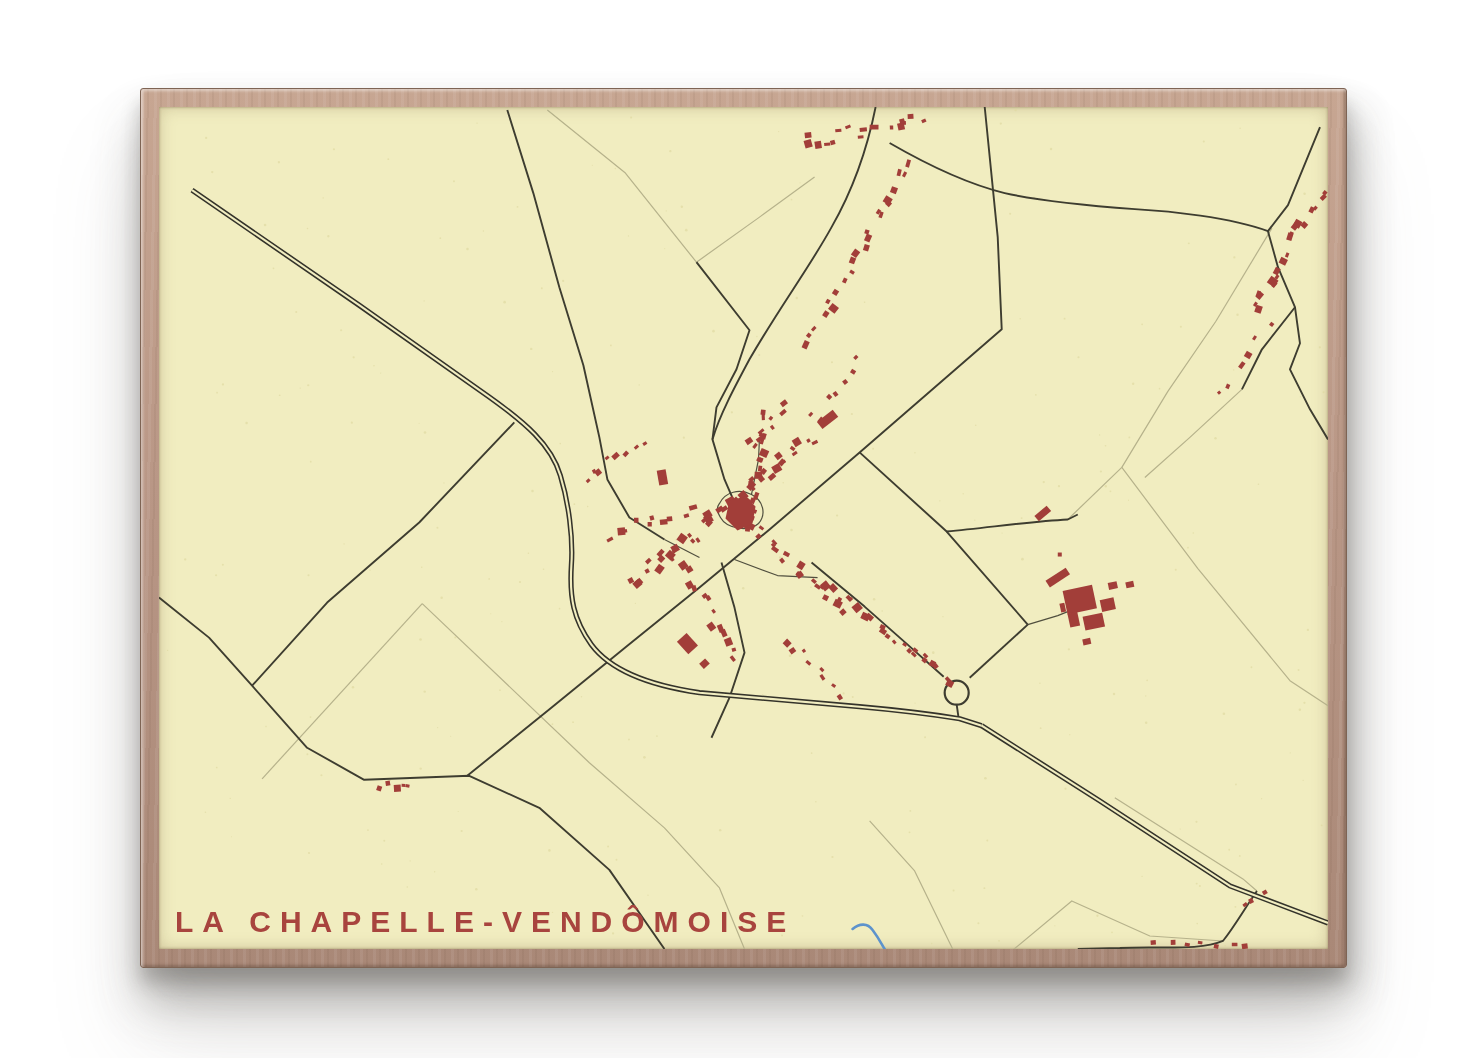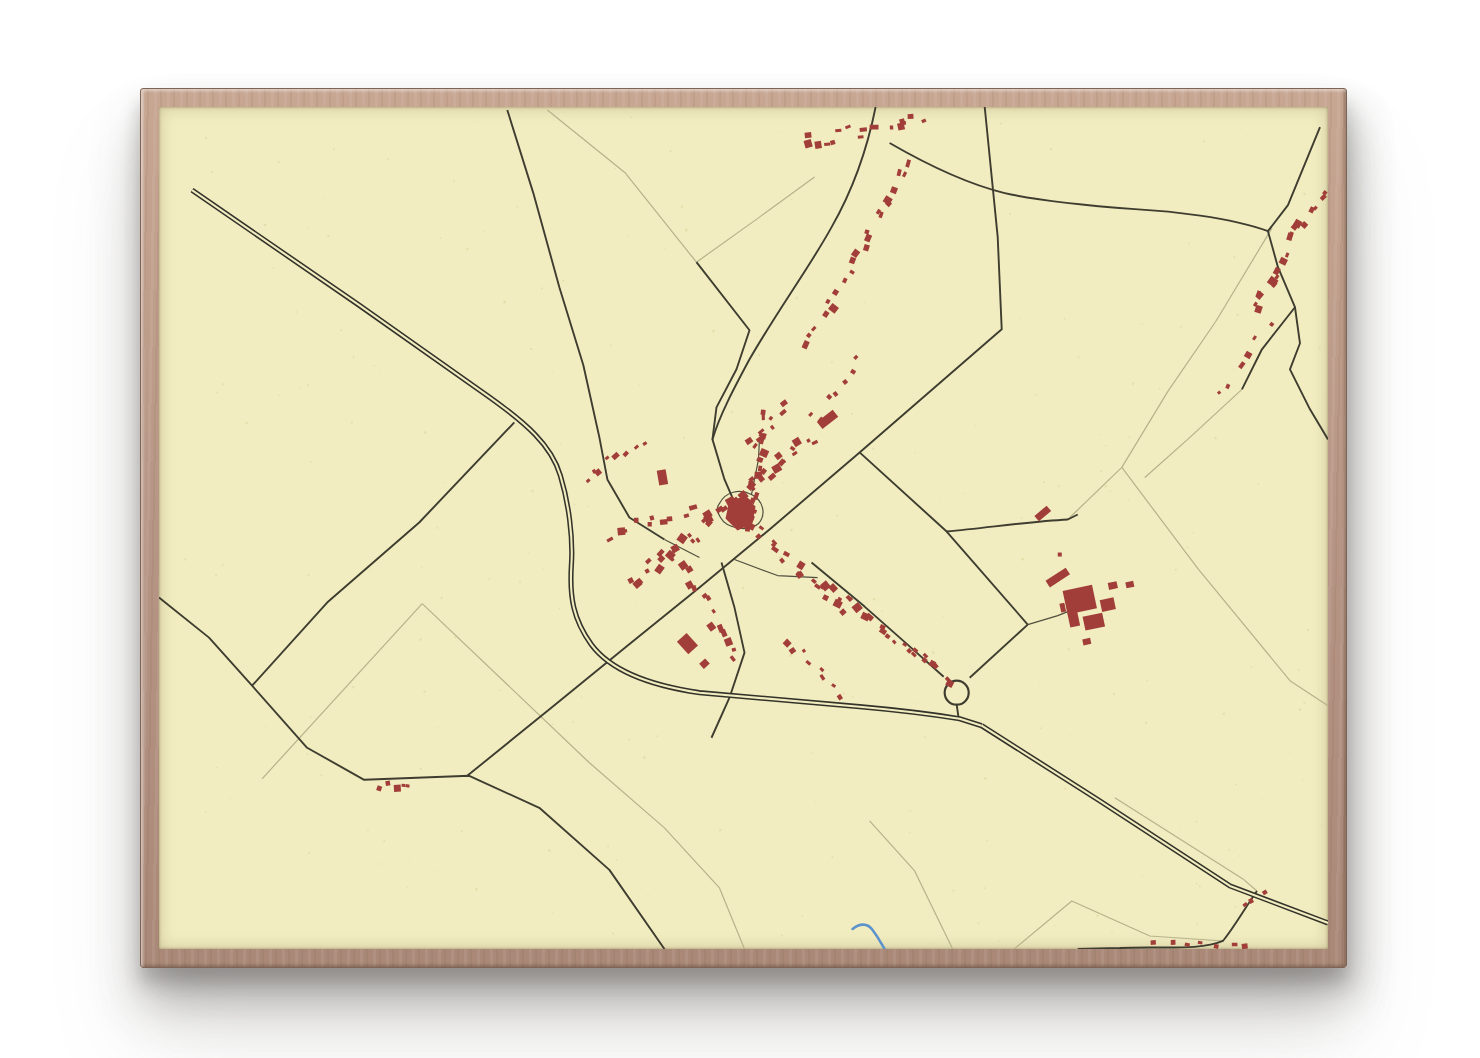--- a/index.html
+++ b/index.html
@@ -583,15 +583,16 @@
             <rect x="900.5" y="495.5" width="5.0" height="9.0" fill="#a23e39" transform="rotate(-12.0 903.0 500.0)"></rect>
             <rect x="923.0" y="531.0" width="8.0" height="6.0" fill="#a23e39" transform="rotate(-12.0 927.0 534.0)"></rect>
             <rect x="521.5" y="527.5" width="13.0" height="17.0" fill="#a23e39" transform="rotate(-42.0 528.0 536.0)"></rect>
             <rect x="541.0" y="552.5" width="8.0" height="7.0" fill="#a23e39" transform="rotate(-42.0 545.0 556.0)"></rect>
             <rect x="875.0" y="402.5" width="16.0" height="7.0" fill="#a23e39" transform="rotate(-40.0 883.0 406.0)"></rect>
             <rect x="898.0" y="445.0" width="4.0" height="4.0" fill="#a23e39" transform="rotate(0.0 900.0 447.0)"></rect>
             <rect x="498.5" y="362.5" width="9.0" height="15.0" fill="#a23e39" transform="rotate(-10.0 503.0 370.0)"></rect>
             <polygon points="570,393 586,389 596,399 593,416 578,423 566,411" fill="#a23e39"></polygon>
           </g>
         </svg>
+      <div class="map-title">LA CHAPELLE-VENDÔMOISE</div>
     </div>
   </div>
 </div>
 
 </body></html>

